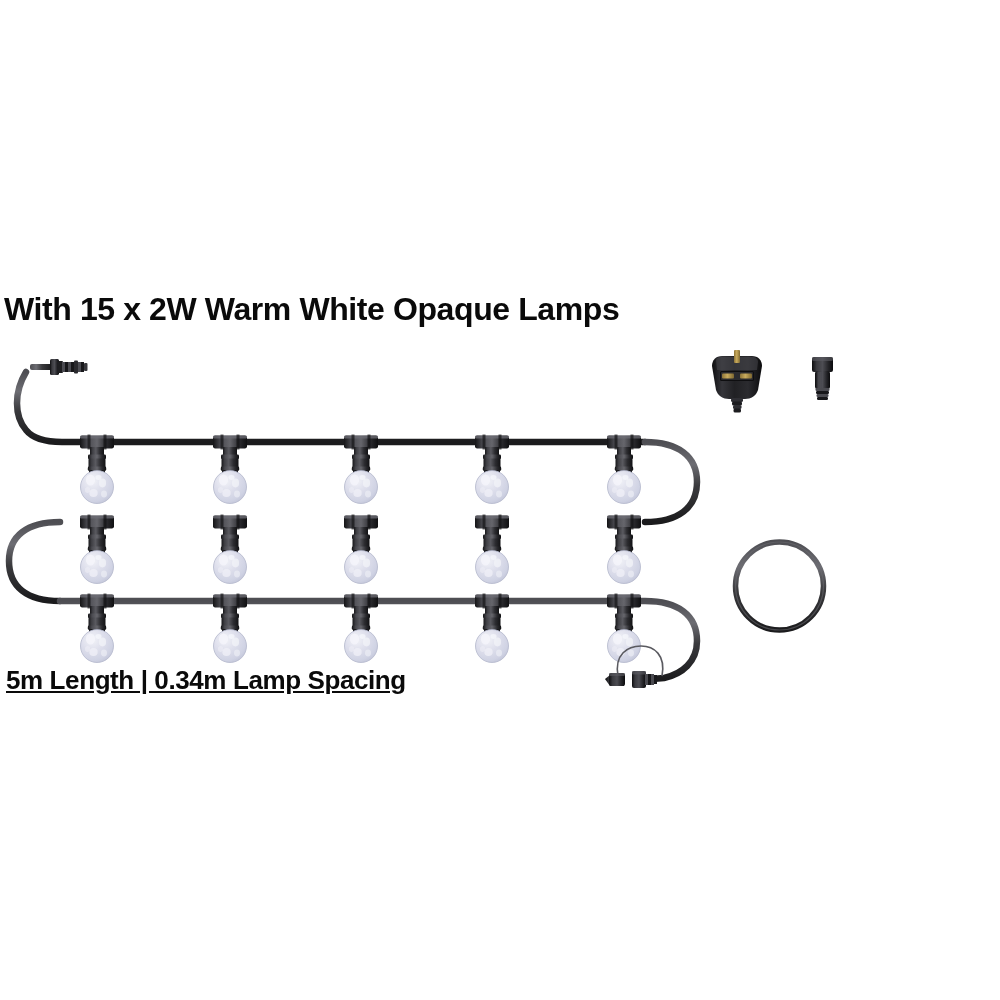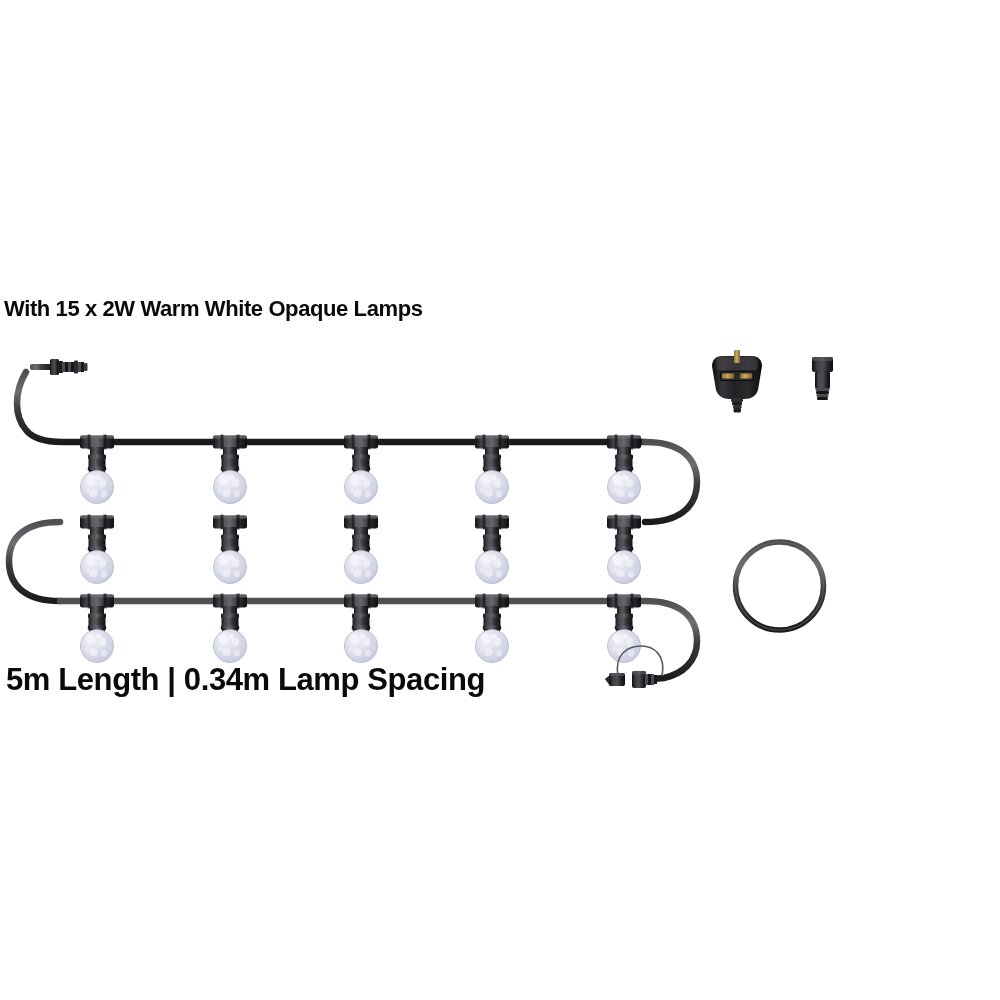--- a/index.html
+++ b/index.html
@@ -28,28 +28,29 @@
     position: absolute;
     font-family: "Liberation Sans", sans-serif;
     font-weight: bold;
     color: #0a0a0a;
     white-space: nowrap;
     letter-spacing: -0.4px;
   }
   #title-text {
     left: 4px;
     top: 291px;
-    font-size: 22px;
+    font-size: 32px;
     line-height: 36px;
   }
   #spec-text {
     left: 6px;
     top: 662px;
-    font-size: 31px;
+    font-size: 26px;
     line-height: 36px;
+    text-decoration: underline;
   }
   #mains-label {
     left: 852px;
     top: 502px;
     font-size: 29px;
     line-height: 35px;
     text-align: center;
     white-space: normal;
     width: 148px;
   }

